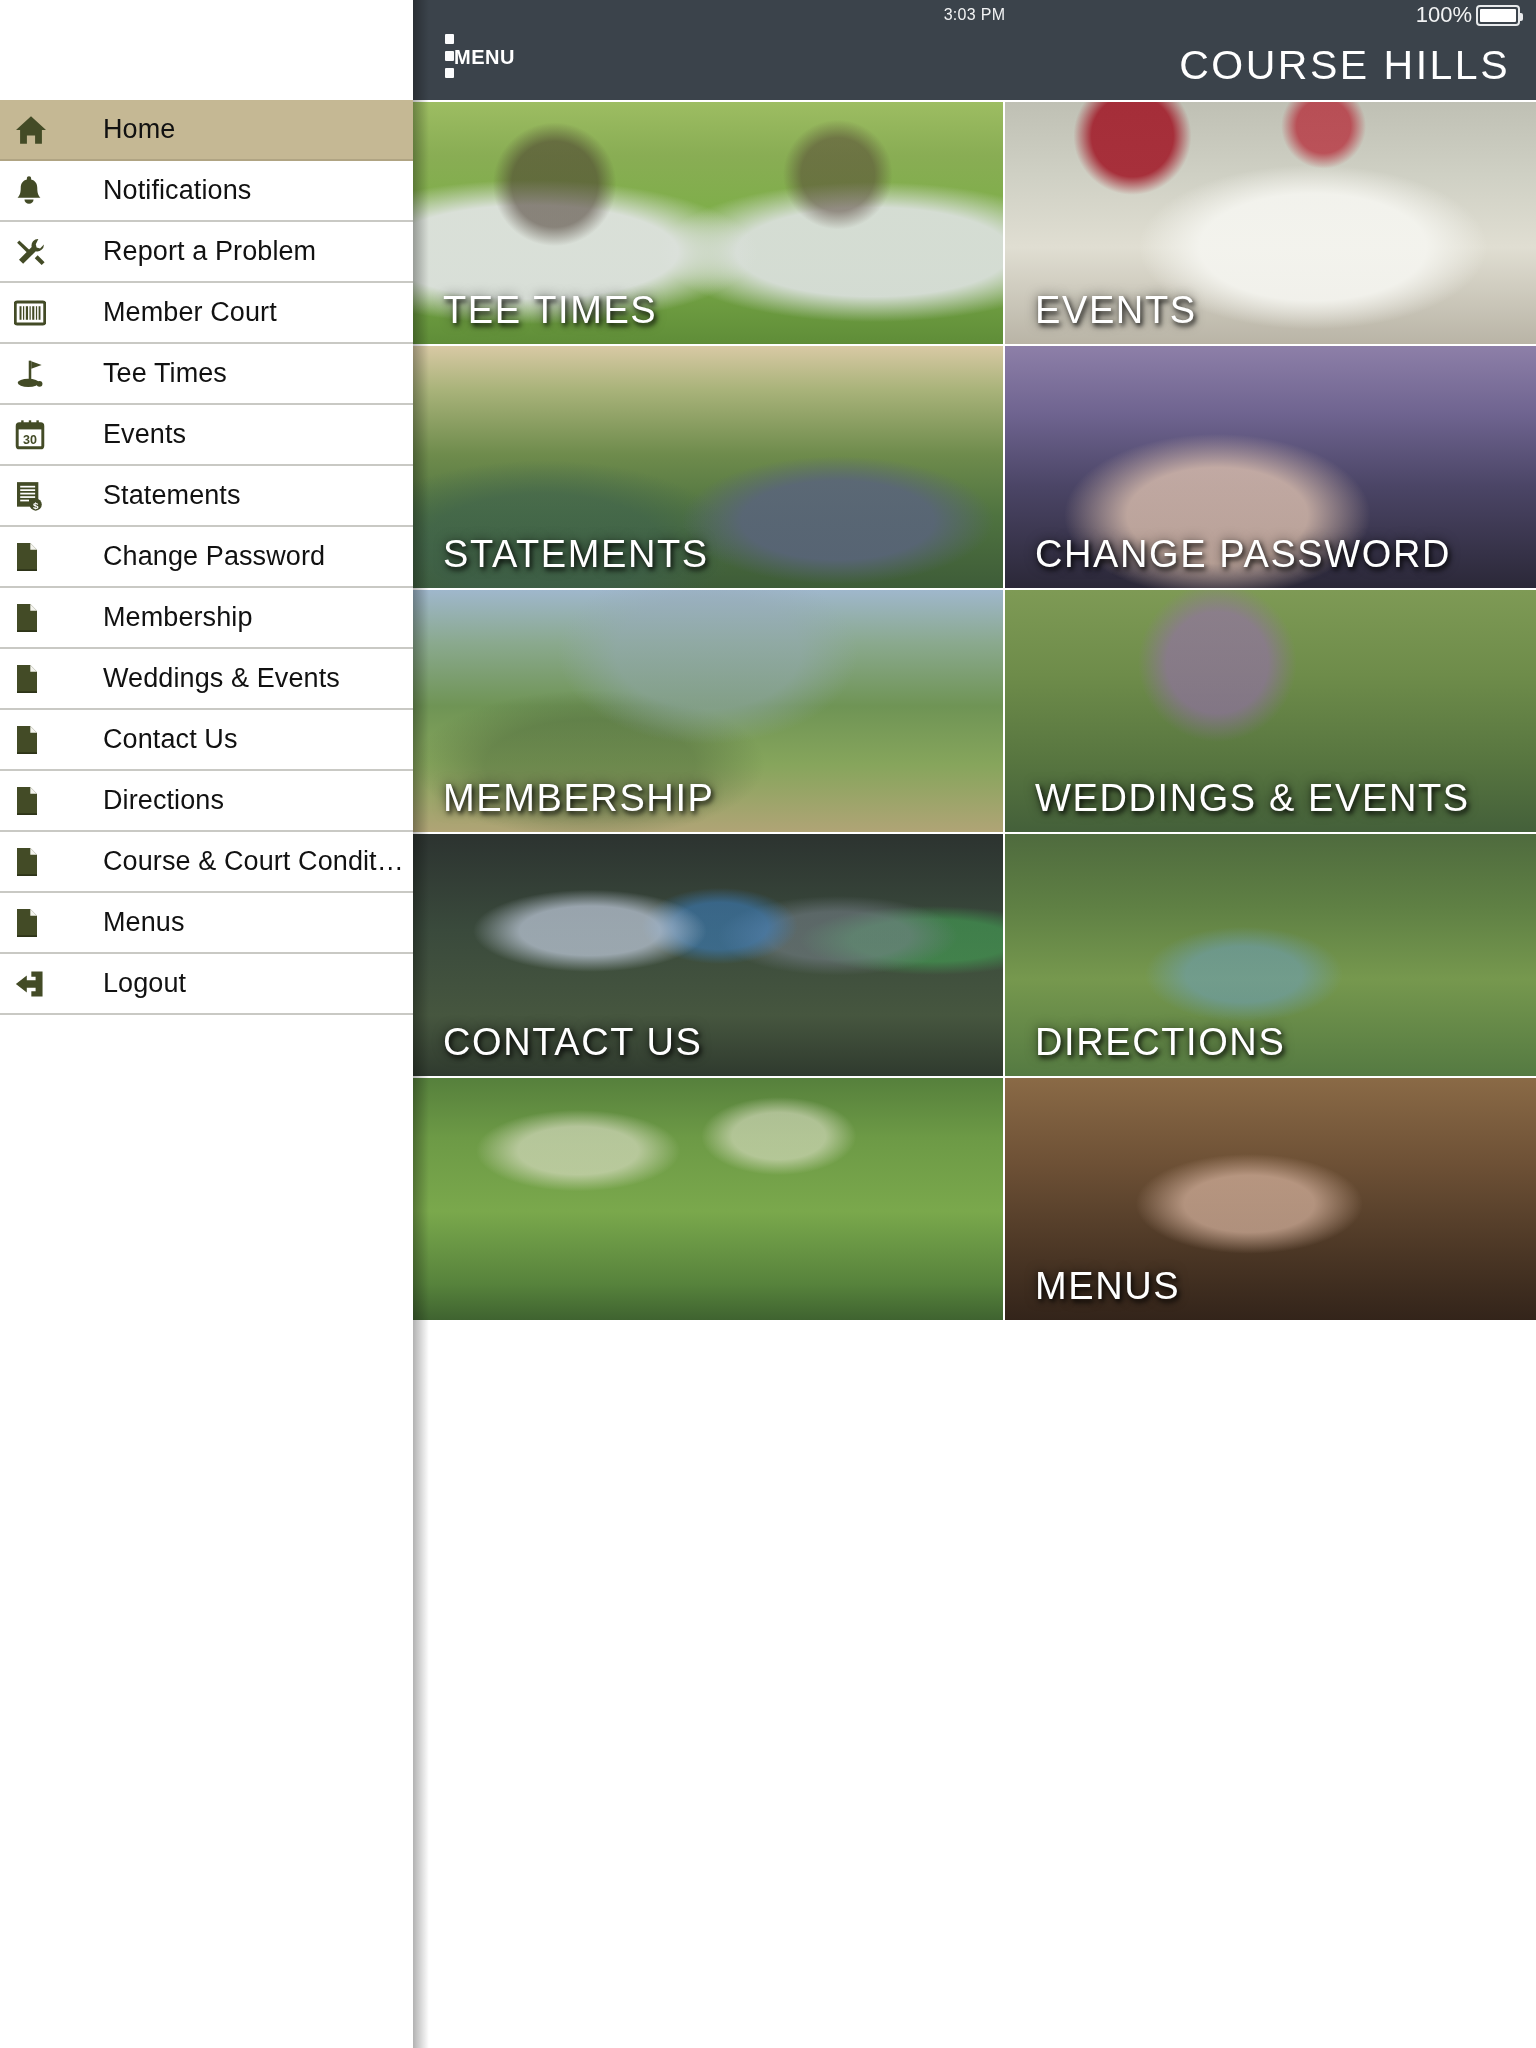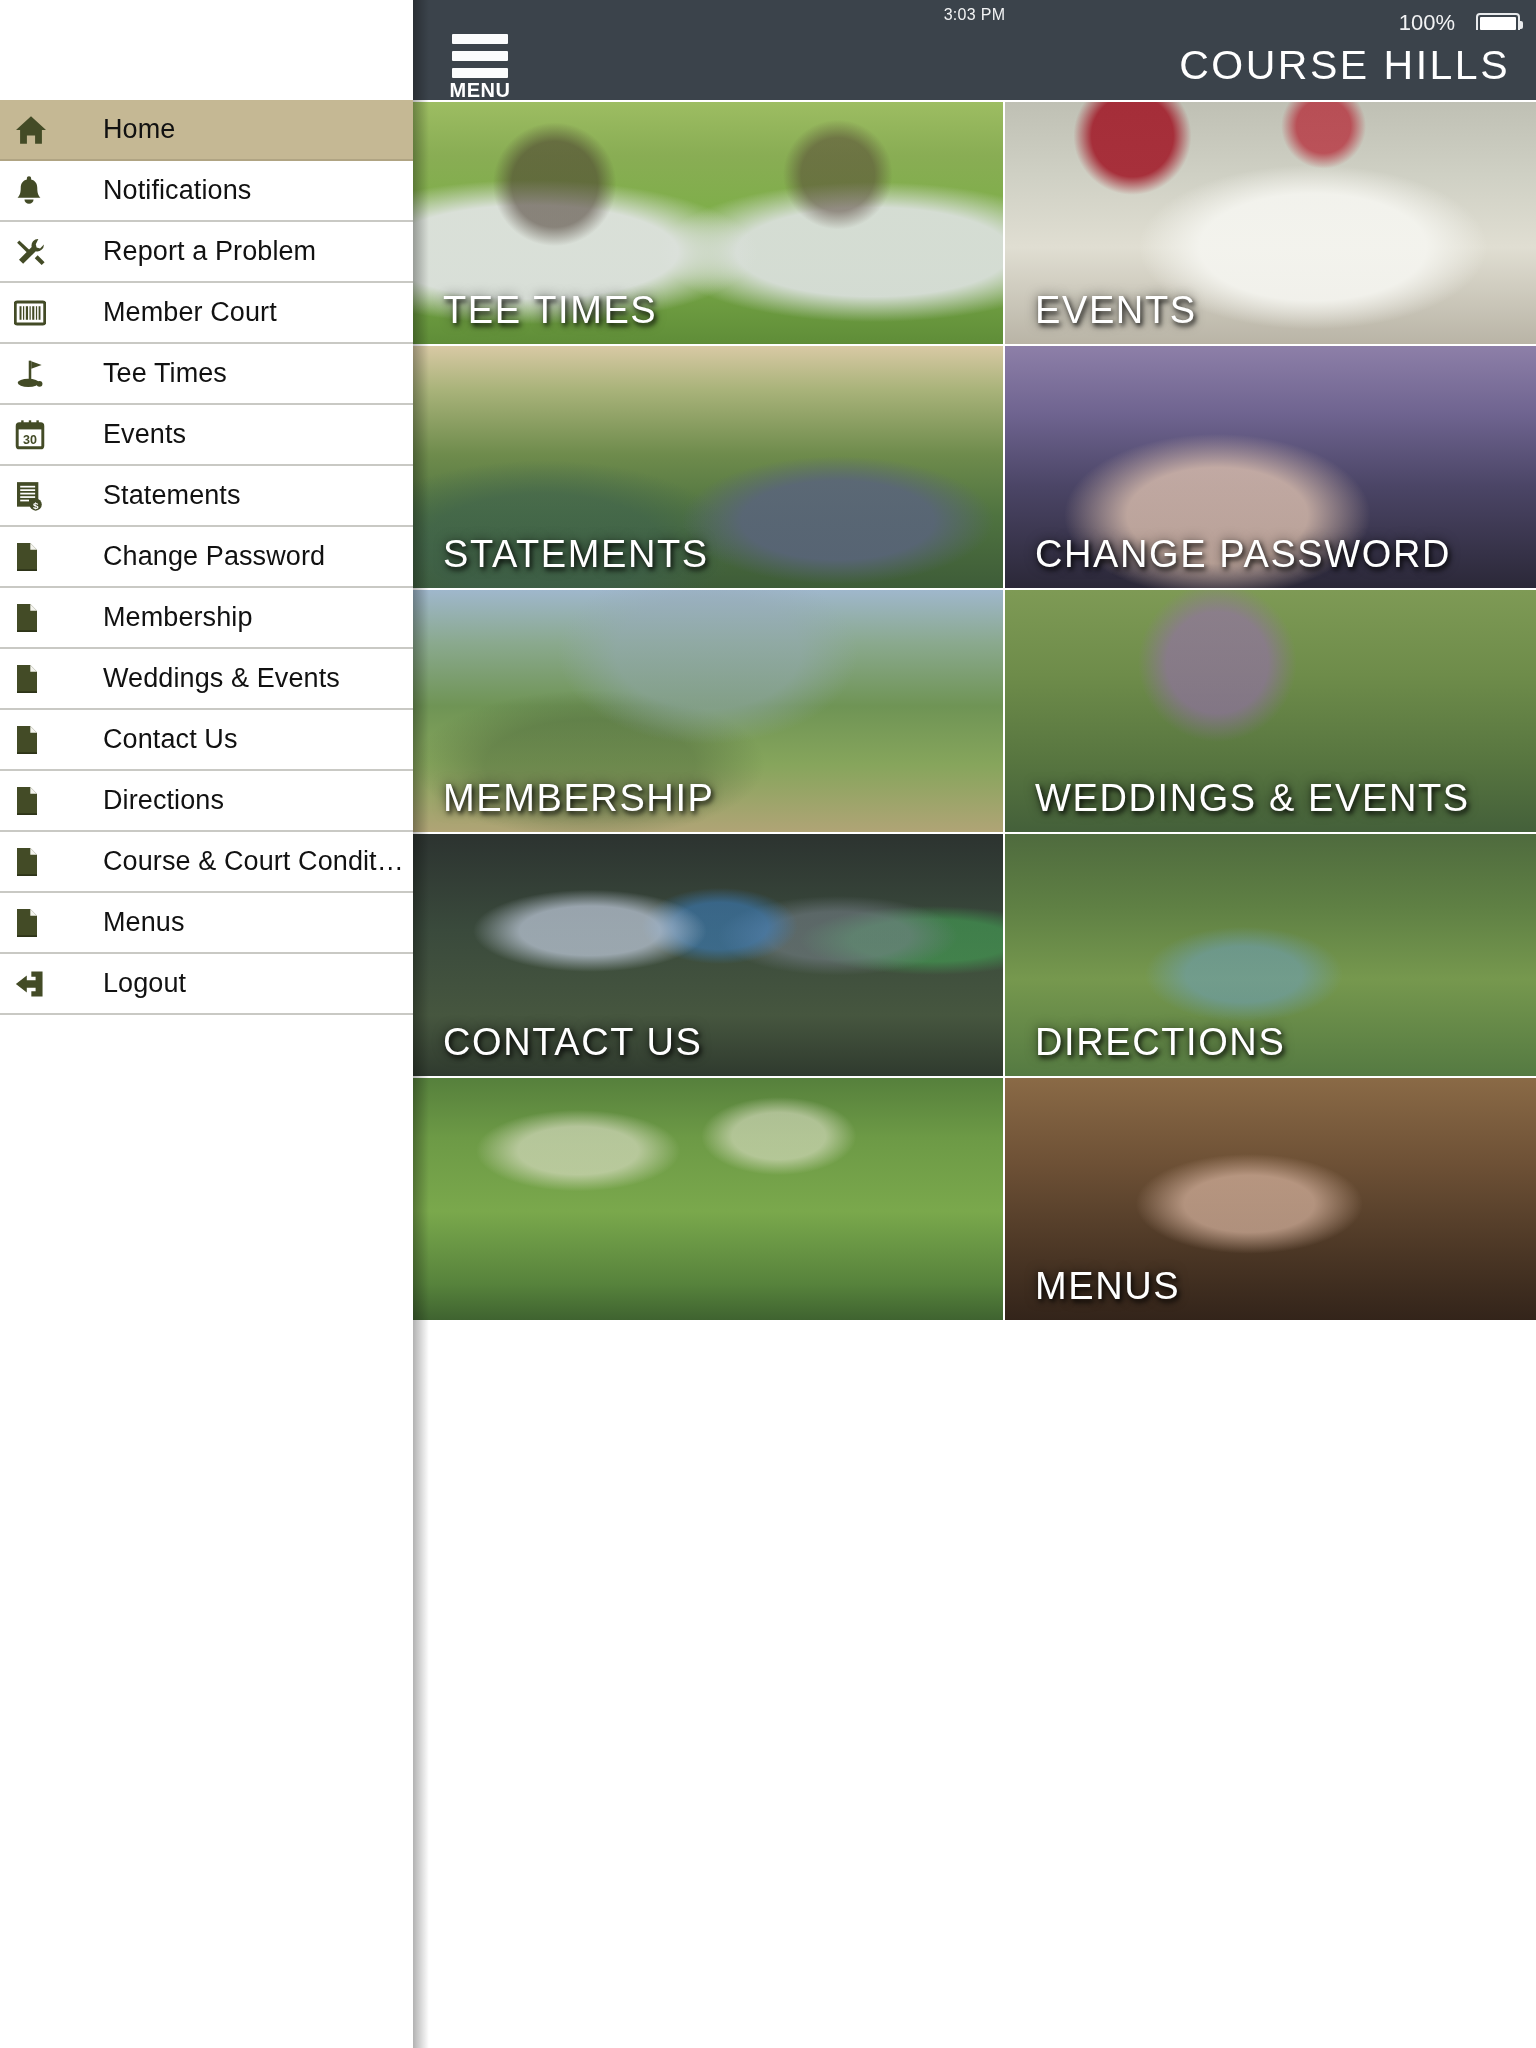--- a/index.html
+++ b/index.html
@@ -57,42 +57,42 @@
     background: #ffffff;
     overflow: hidden;
   }
   .statusbar {
     position:relative; height: 30px; background: #3b434b;
     display:flex; align-items:center; justify-content:center;
     color:#fff;
   }
   .statusbar .clock { font-size: 16px; color:#f2f3f4; letter-spacing:0.3px; }
   .statusbar .right {
-    position:absolute; right: 16px; top:8px; height:30px;
-    display:flex; align-items:center; gap:21px;text-align:right;
+    position:absolute; right: 16px; top:0; height:30px;
+    display:flex; align-items:center; gap:4px;text-align:right;
   }
   .statusbar .batt-pct { font-size: 22px; color:#f2f3f4; }
   .batt {
     position:relative; width:44px; height:21px;
     border:2px solid #e8eaec; border-radius:4px;
     display:flex; align-items:center; padding:2px;
   }
   .batt .fill { background:#ffffff; width:100%; height:100%; border-radius:1px; }
   .batt:after {
     content:""; position:absolute; right:-5px; top:6px;
     width:3px; height:8px; background:#e8eaec; border-radius:0 2px 2px 0;
   }
 
   .navbar {
     position:relative; height: 70px; background: #3b434b;
     display:flex; align-items:center;
   }
   .hamburger {
     position:absolute; left: 32px; top: 4px;
-    width: 70px; display:flex; flex-direction:column; align-items:center;
+    width: 70px; display:flex; flex-direction:row; align-items:center;
     cursor:pointer;
   }
   .hamburger .bars { width: 56px; }
   .hamburger .bar {
     height: 10px; background: #fbfcfd; margin-bottom: 7px; border-radius:1px;
   }
   .hamburger .bar:last-child { margin-bottom: 2px; }
   .hamburger .mlabel {
     font-size: 20px; color:#ffffff; font-weight:700; letter-spacing:0.5px;
     line-height: 20px;

